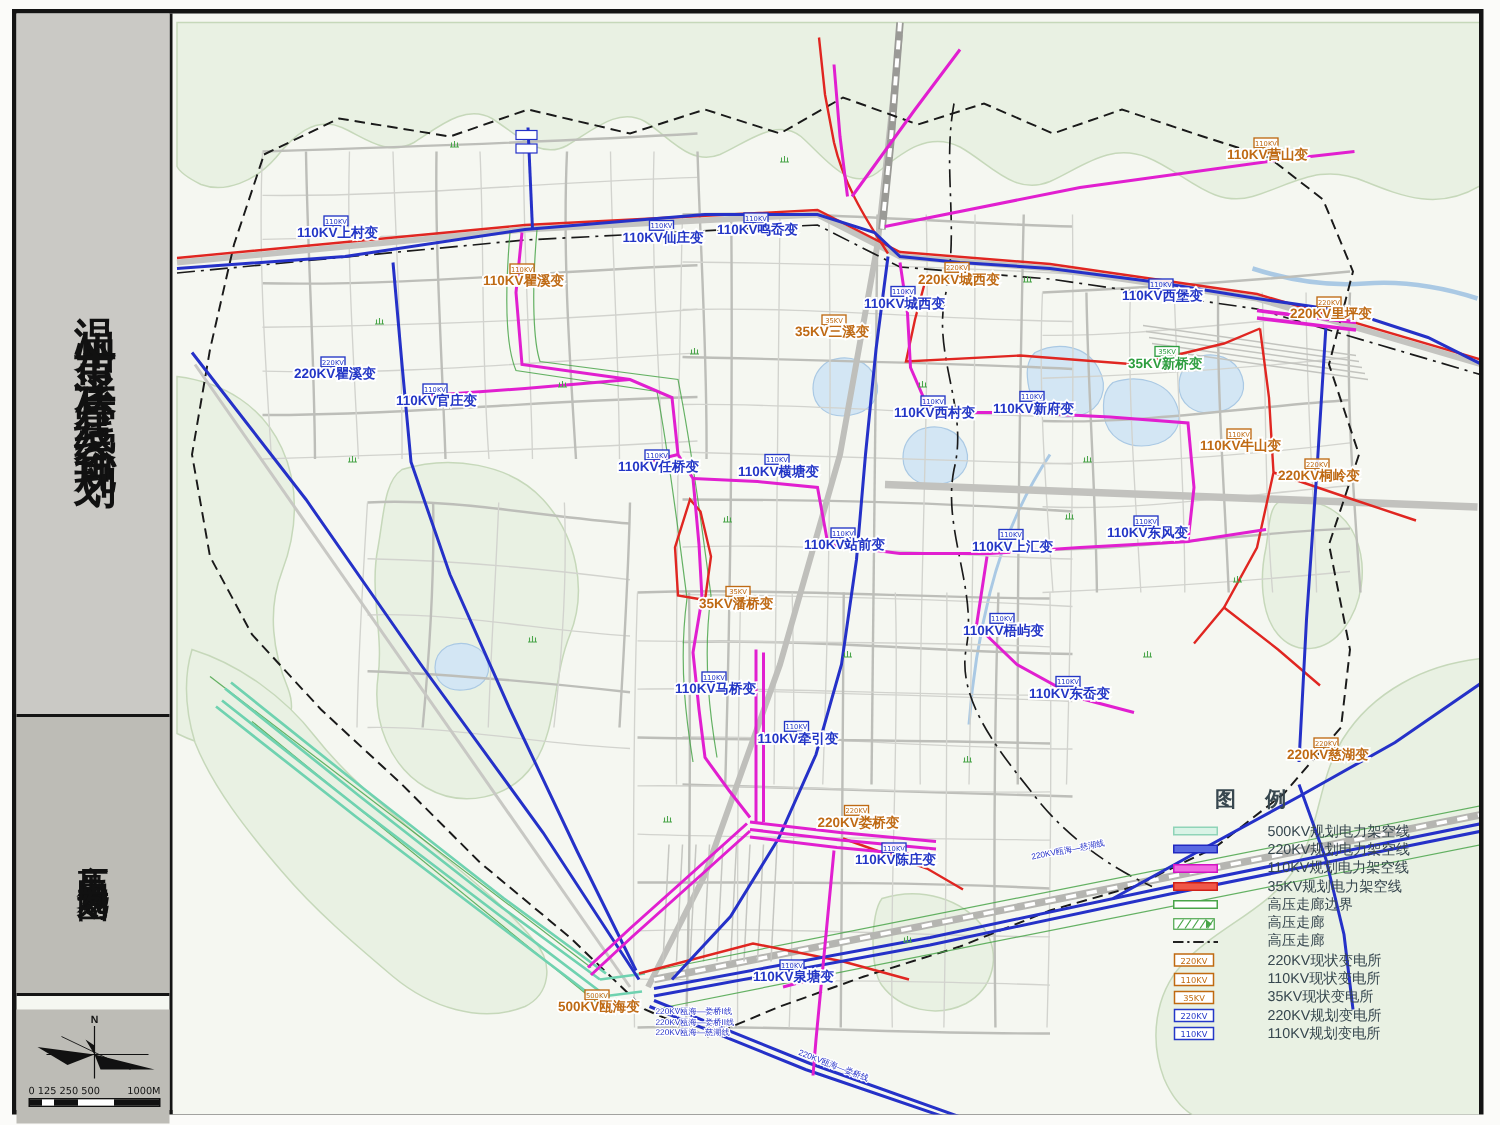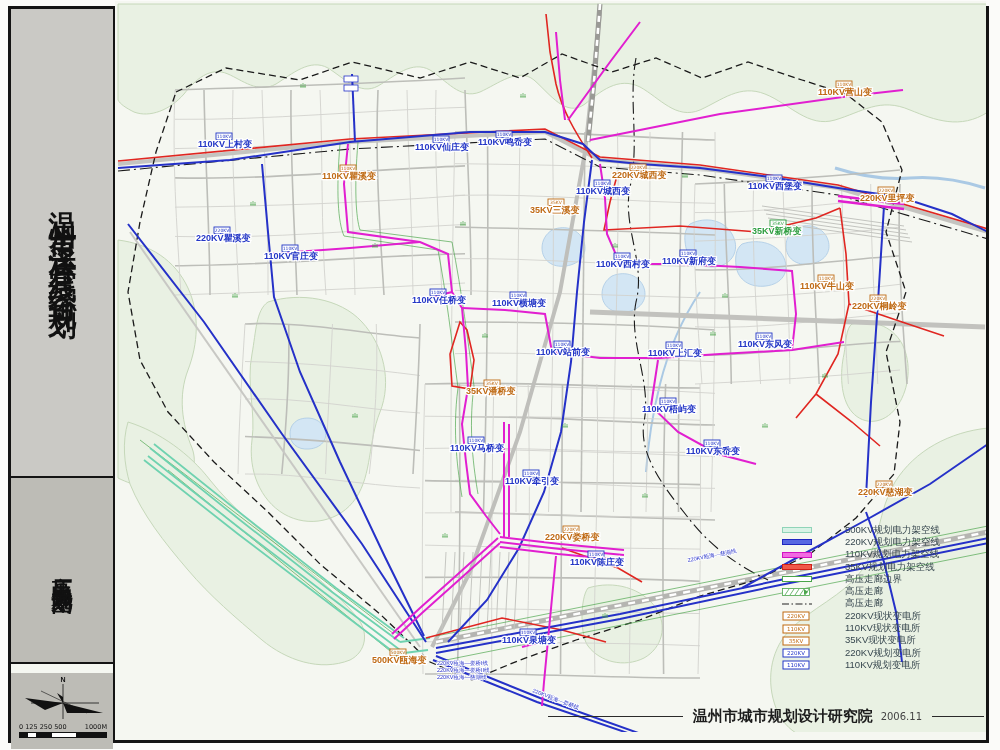--- a/index.html
+++ b/index.html
@@ -11,21 +11,21 @@
   #sb-mid{position:absolute;left:0;top:469px;width:100%;height:186px;background:#bdbcb6;border-bottom:2px solid #141414;box-sizing:border-box;display:flex;align-items:center;justify-content:center;}
   #sb-bot{position:absolute;left:0;top:664px;width:100%;height:76px;background:#bdbcb6;}
   .vtext{writing-mode:vertical-rl;text-orientation:upright;font-family:"Liberation Serif",serif;font-weight:bold;color:#111;}
   #title-main{font-size:28px;letter-spacing:9px;}
   #title-sub{font-size:21px;letter-spacing:3px;}
   #scalebar{position:absolute;left:8px;top:50px;width:88px;}
   #scale-nums{font-size:6.5px;color:#111;display:flex;justify-content:space-between;font-family:"DejaVu Sans",sans-serif;}
   #scale-strip{margin-top:1px;height:4px;display:flex;border:1px solid #111;}
   .seg{height:100%;}
   
-  #map{position:absolute;left:115px;top:1px;width:871px;height:606px;}
+  #map{position:absolute;left:115px;top:12px;width:871px;height:606px;}
   #map svg{display:block;}
   
   #legend{position:absolute;left:782px;top:524px;width:205px;}
   #legend-title{font-size:14px;font-weight:bold;letter-spacing:8px;color:#37474f;font-family:"Liberation Serif",serif;margin:0 0 6px 28px;}
   .lrow{display:flex;align-items:center;height:12.3px;gap:28px;}
   .lrow svg{flex:0 0 30px;margin-right:5px;}
   .lrow span{font-size:9.5px;color:#37474f;white-space:nowrap;}
   
   #attrib{position:absolute;left:548px;top:707px;width:436px;display:flex;align-items:center;}
   .rule{height:1.5px;background:#2a2a2a;}
@@ -384,20 +384,21 @@
           <div class="seg" style="width:8px;background:#fff;"></div>
           <div class="seg" style="width:16px;background:#111;"></div>
           <div class="seg" style="width:24px;background:#fff;"></div>
           <div class="seg" style="width:30px;background:#111;"></div>
         </div>
       </div>
     </div>
   </div>
 
   <div id="legend">
+    <div id="legend-title">图  例</div>
     <div id="legend-rows">
         <div class="lrow">
           <svg width="30" height="10" viewBox="0 0 30 10">
             <rect x="0.5" y="2.5" width="29" height="5" fill="#d9f3e6" stroke="#8fd4b8" stroke-width="1"></rect>
           </svg>
           <span>500KV规划电力架空线</span>
         </div>
         <div class="lrow">
           <svg width="30" height="10" viewBox="0 0 30 10">
             <rect x="0.5" y="2.5" width="29" height="5" fill="#5868e2" stroke="#2028c0" stroke-width="1"></rect>
@@ -471,19 +472,13 @@
         <div class="lrow">
           <svg width="30" height="10" viewBox="0 0 30 10">
             <rect x="1" y="1" width="26" height="8" fill="#fff" stroke="#2438c8" stroke-width="1"></rect>
             <text x="14" y="7.4" font-size="5.5" fill="#2438c8" text-anchor="middle" font-family="&quot;DejaVu Sans&quot;,sans-serif">110KV</text>
           </svg>
           <span>110KV规划变电所</span>
         </div>
       </div>
   </div>
 
-  <div id="attrib">
-    <div class="rule left"></div>
-    <div id="attrib-org">温州市城市规划设计研究院</div>
-    <div id="attrib-date">2006.11</div>
-    <div class="rule right"></div>
-  </div>
 </div>
 
 </body></html>

